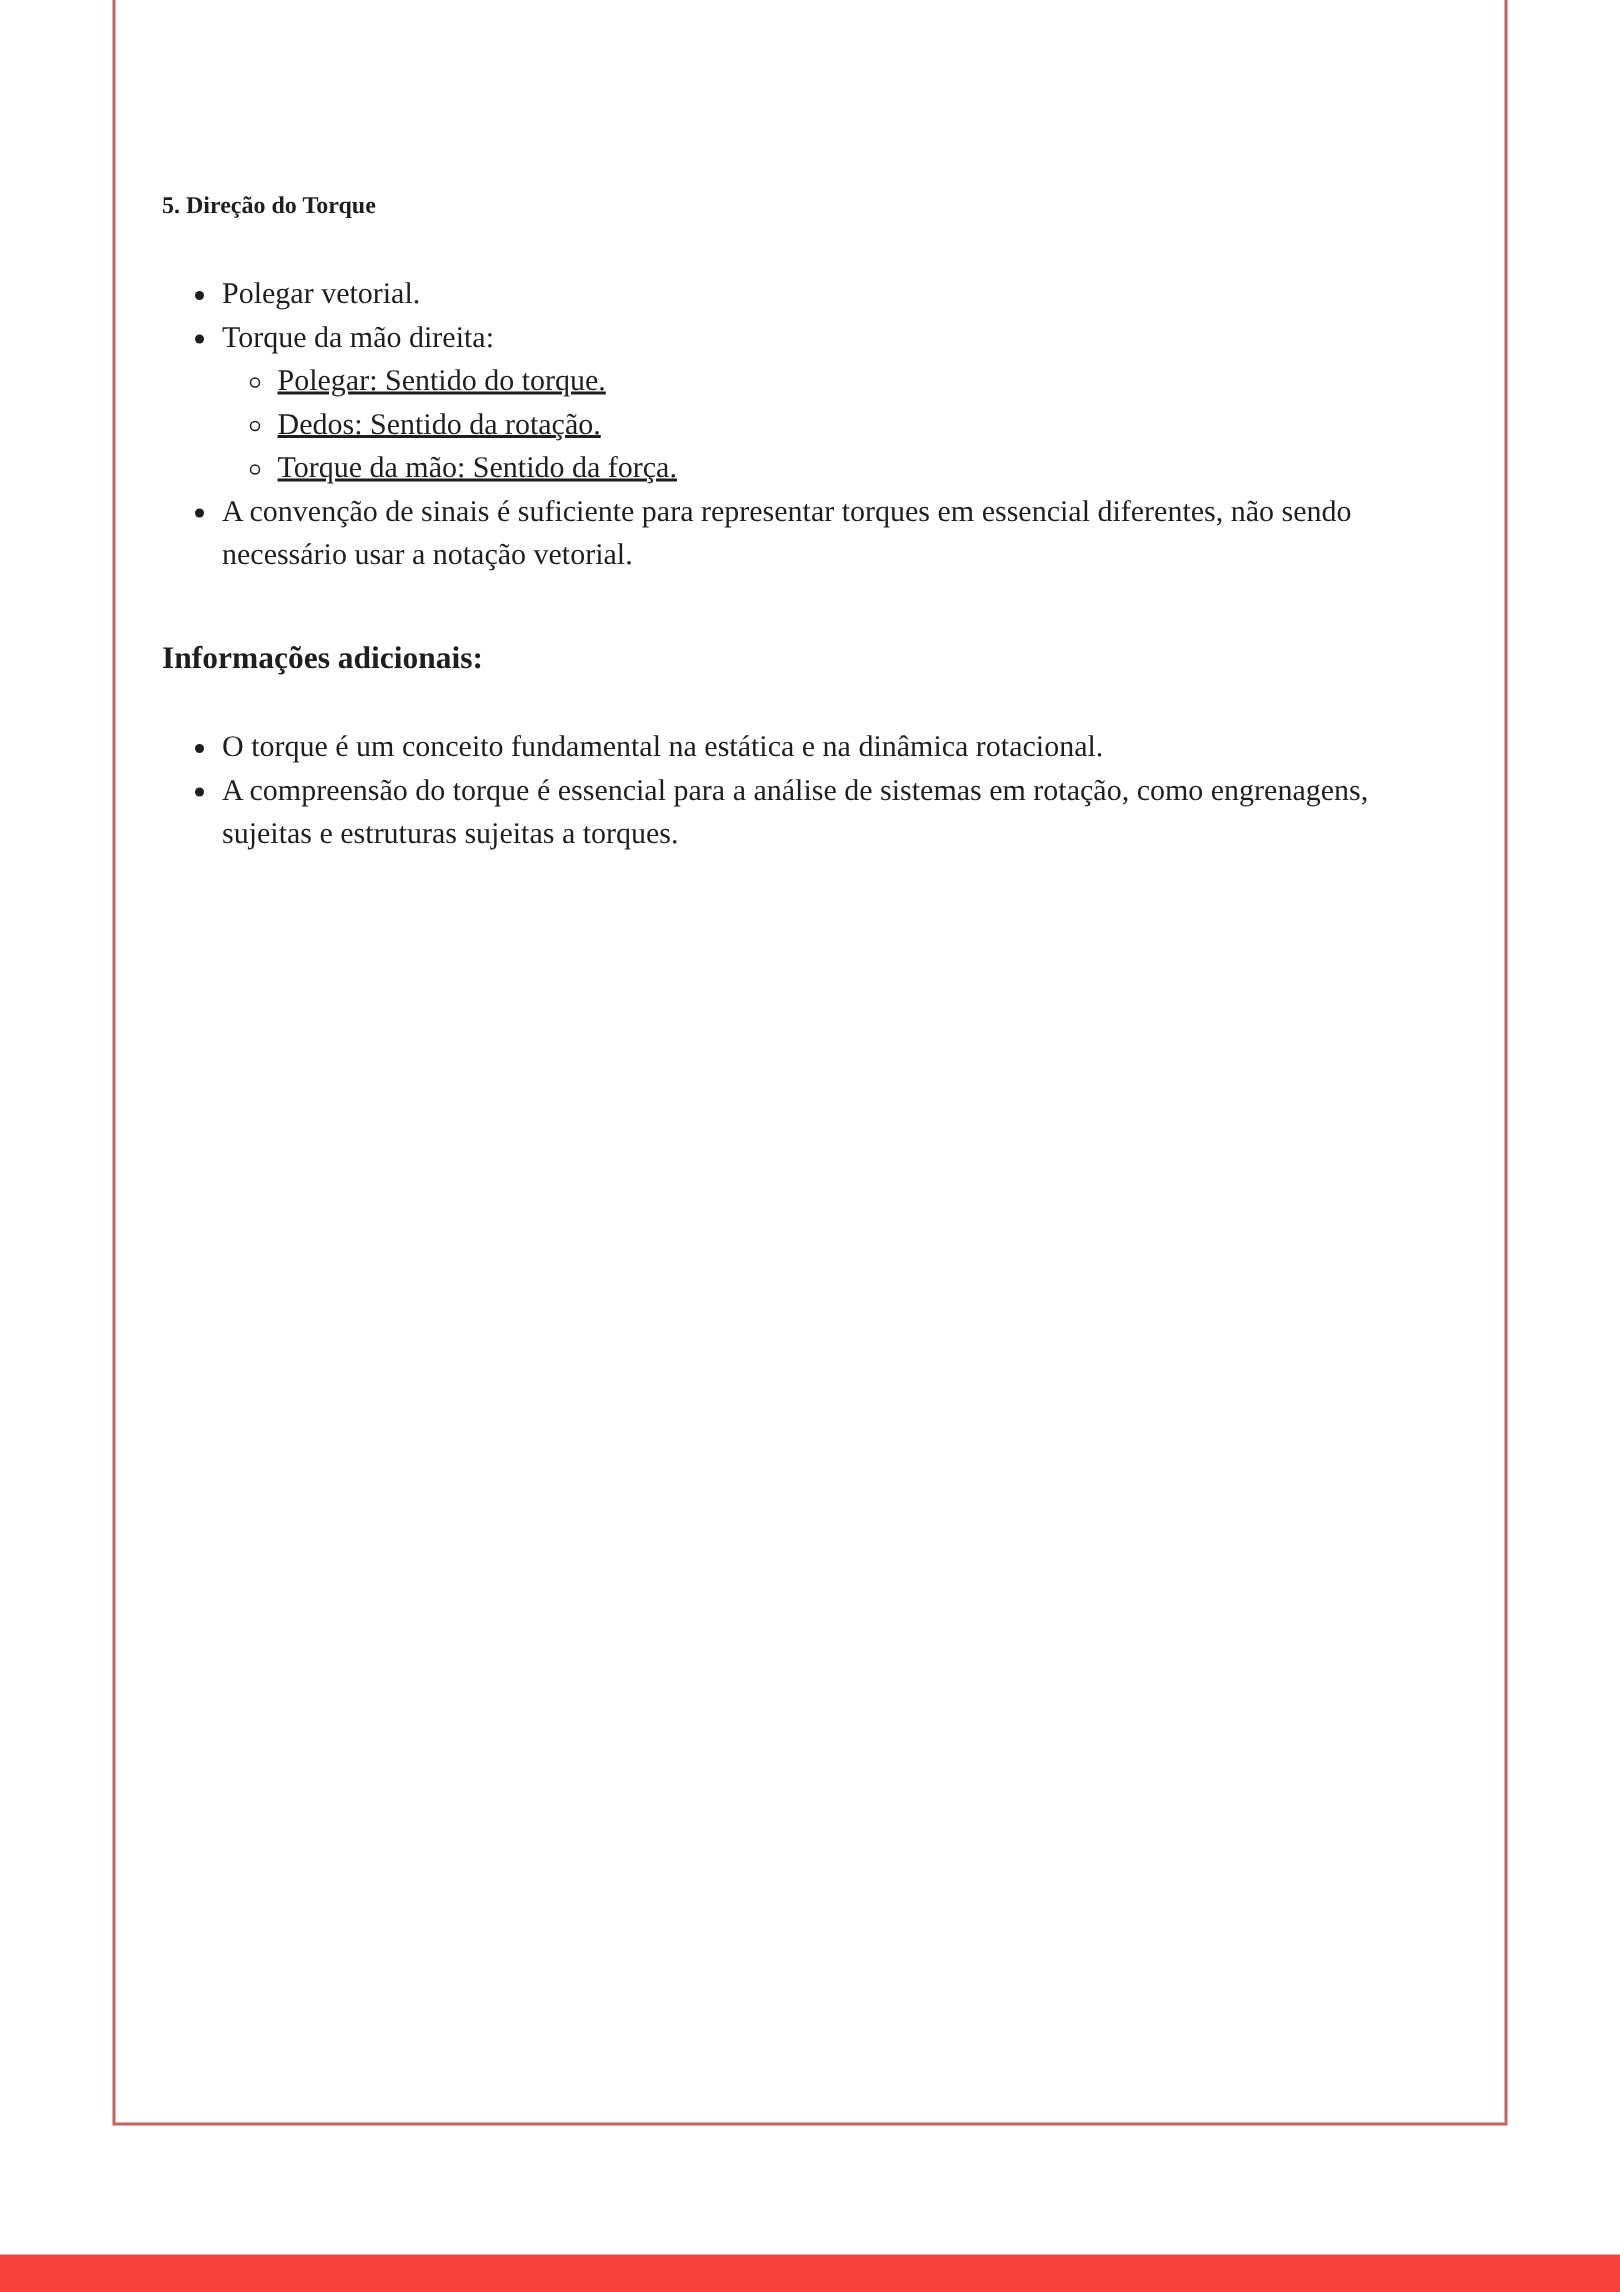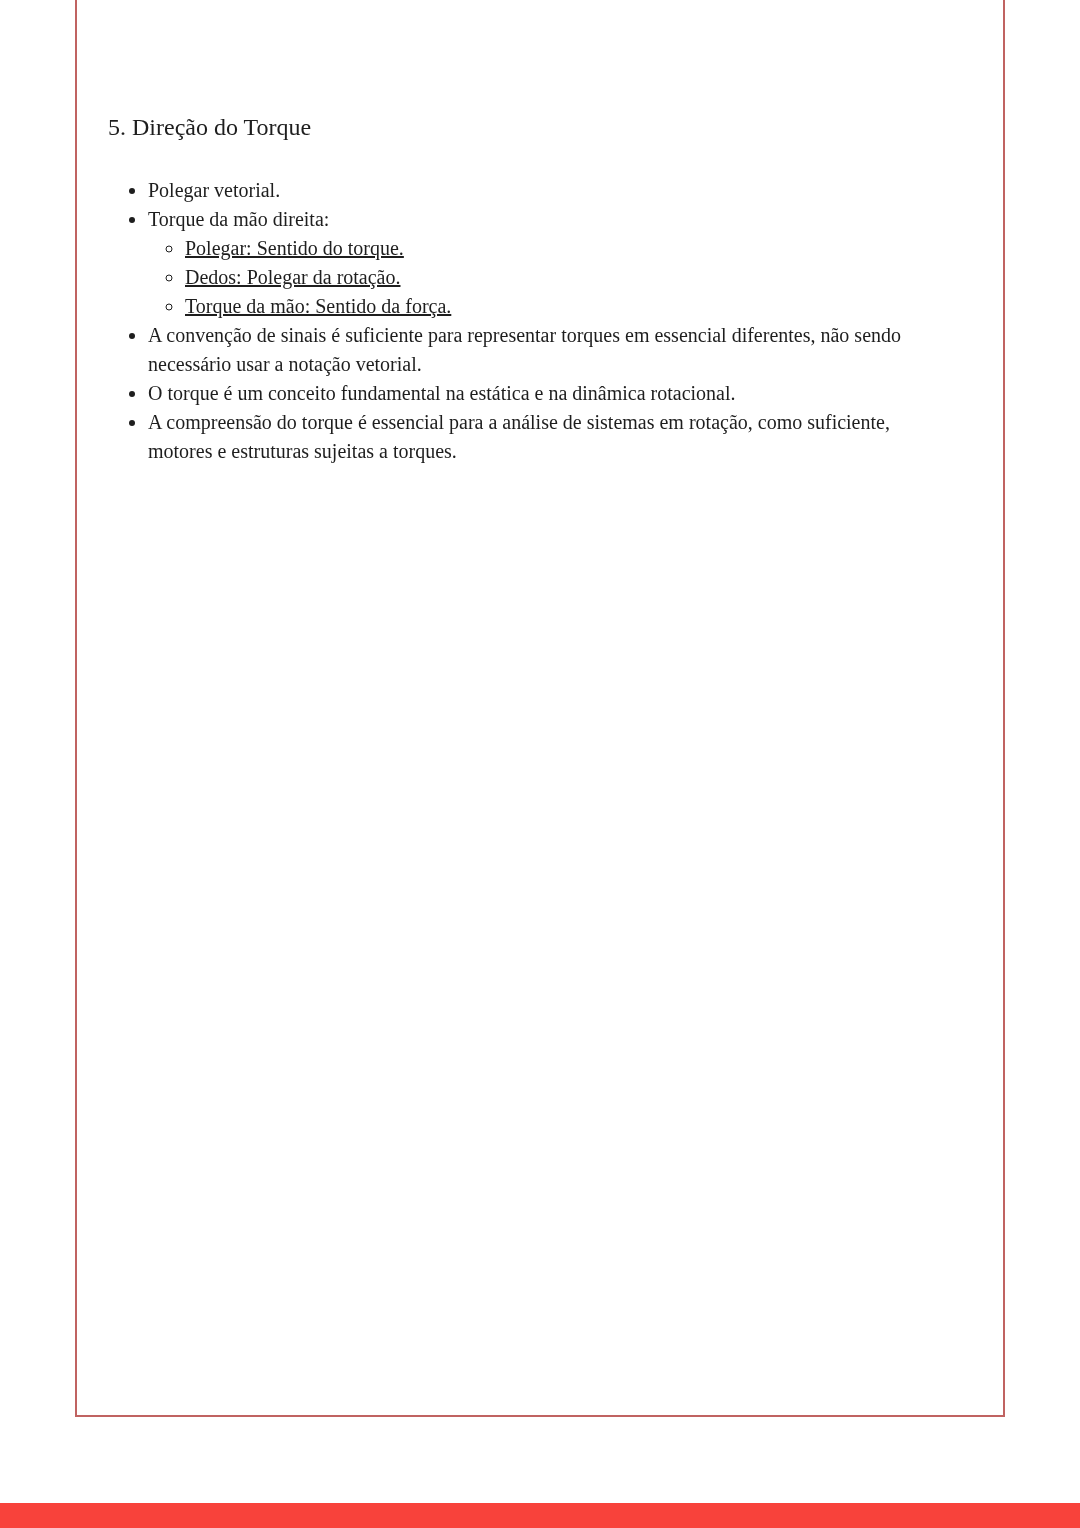--- a/index.html
+++ b/index.html
@@ -24,24 +24,24 @@
     border: 2px solid #c06361;
     background: #ffffff;
     box-sizing: content-box;
   }
   .content {
     padding: 140px 44px 0 31px;
     font-size: 20px;
     line-height: 1.45;
   }
   .section-heading {
-    font-size: 24px;
-    font-weight: normal;
+    font-size: 16px;
+    font-weight: bold;
     line-height: 1.25;
-    margin: 0 0 34px 0;
+    margin: 16px 0 34px 0;
   }
   ul.main-list {
     margin: 0;
     padding: 0 0 0 40px;
     list-style: disc;
   }
   ul.main-list > li {
     margin: 0;
     padding: 0;
   }
@@ -81,38 +81,39 @@
       <li>
         <span>Polegar vetorial.</span>
       </li>
       <li>
         <span>Torque da mão direita:</span>
         <ul class="sub-list">
           <li>
             <span>Polegar: Sentido do torque.</span>
           </li>
           <li>
-            <span>Dedos: Polegar da rotação.</span>
+            <span>Dedos: Sentido da rotação.</span>
           </li>
           <li>
             <span>Torque da mão: Sentido da força.</span>
           </li>
         </ul>
       </li>
       <li>
         <span>A convenção de sinais é suficiente para representar torques em essencial diferentes, não sendo necessário usar a notação vetorial.</span>
       </li>
     </ul>
 
+    <h3 class="subheading">Informações adicionais:</h3>
 
     <ul class="main-list">
       <li>
         <span>O torque é um conceito fundamental na estática e na dinâmica rotacional.</span>
       </li>
       <li>
-        <span>A compreensão do torque é essencial para a análise de sistemas em rotação, como suficiente, motores e estruturas sujeitas a torques.</span>
+        <span>A compreensão do torque é essencial para a análise de sistemas em rotação, como engrenagens, sujeitas e estruturas sujeitas a torques.</span>
       </li>
     </ul>
 
   </div>
 </div>
 
 <div class="footer-bar" style="background: rgb(248, 66, 59);"></div>
 
 </body></html>

